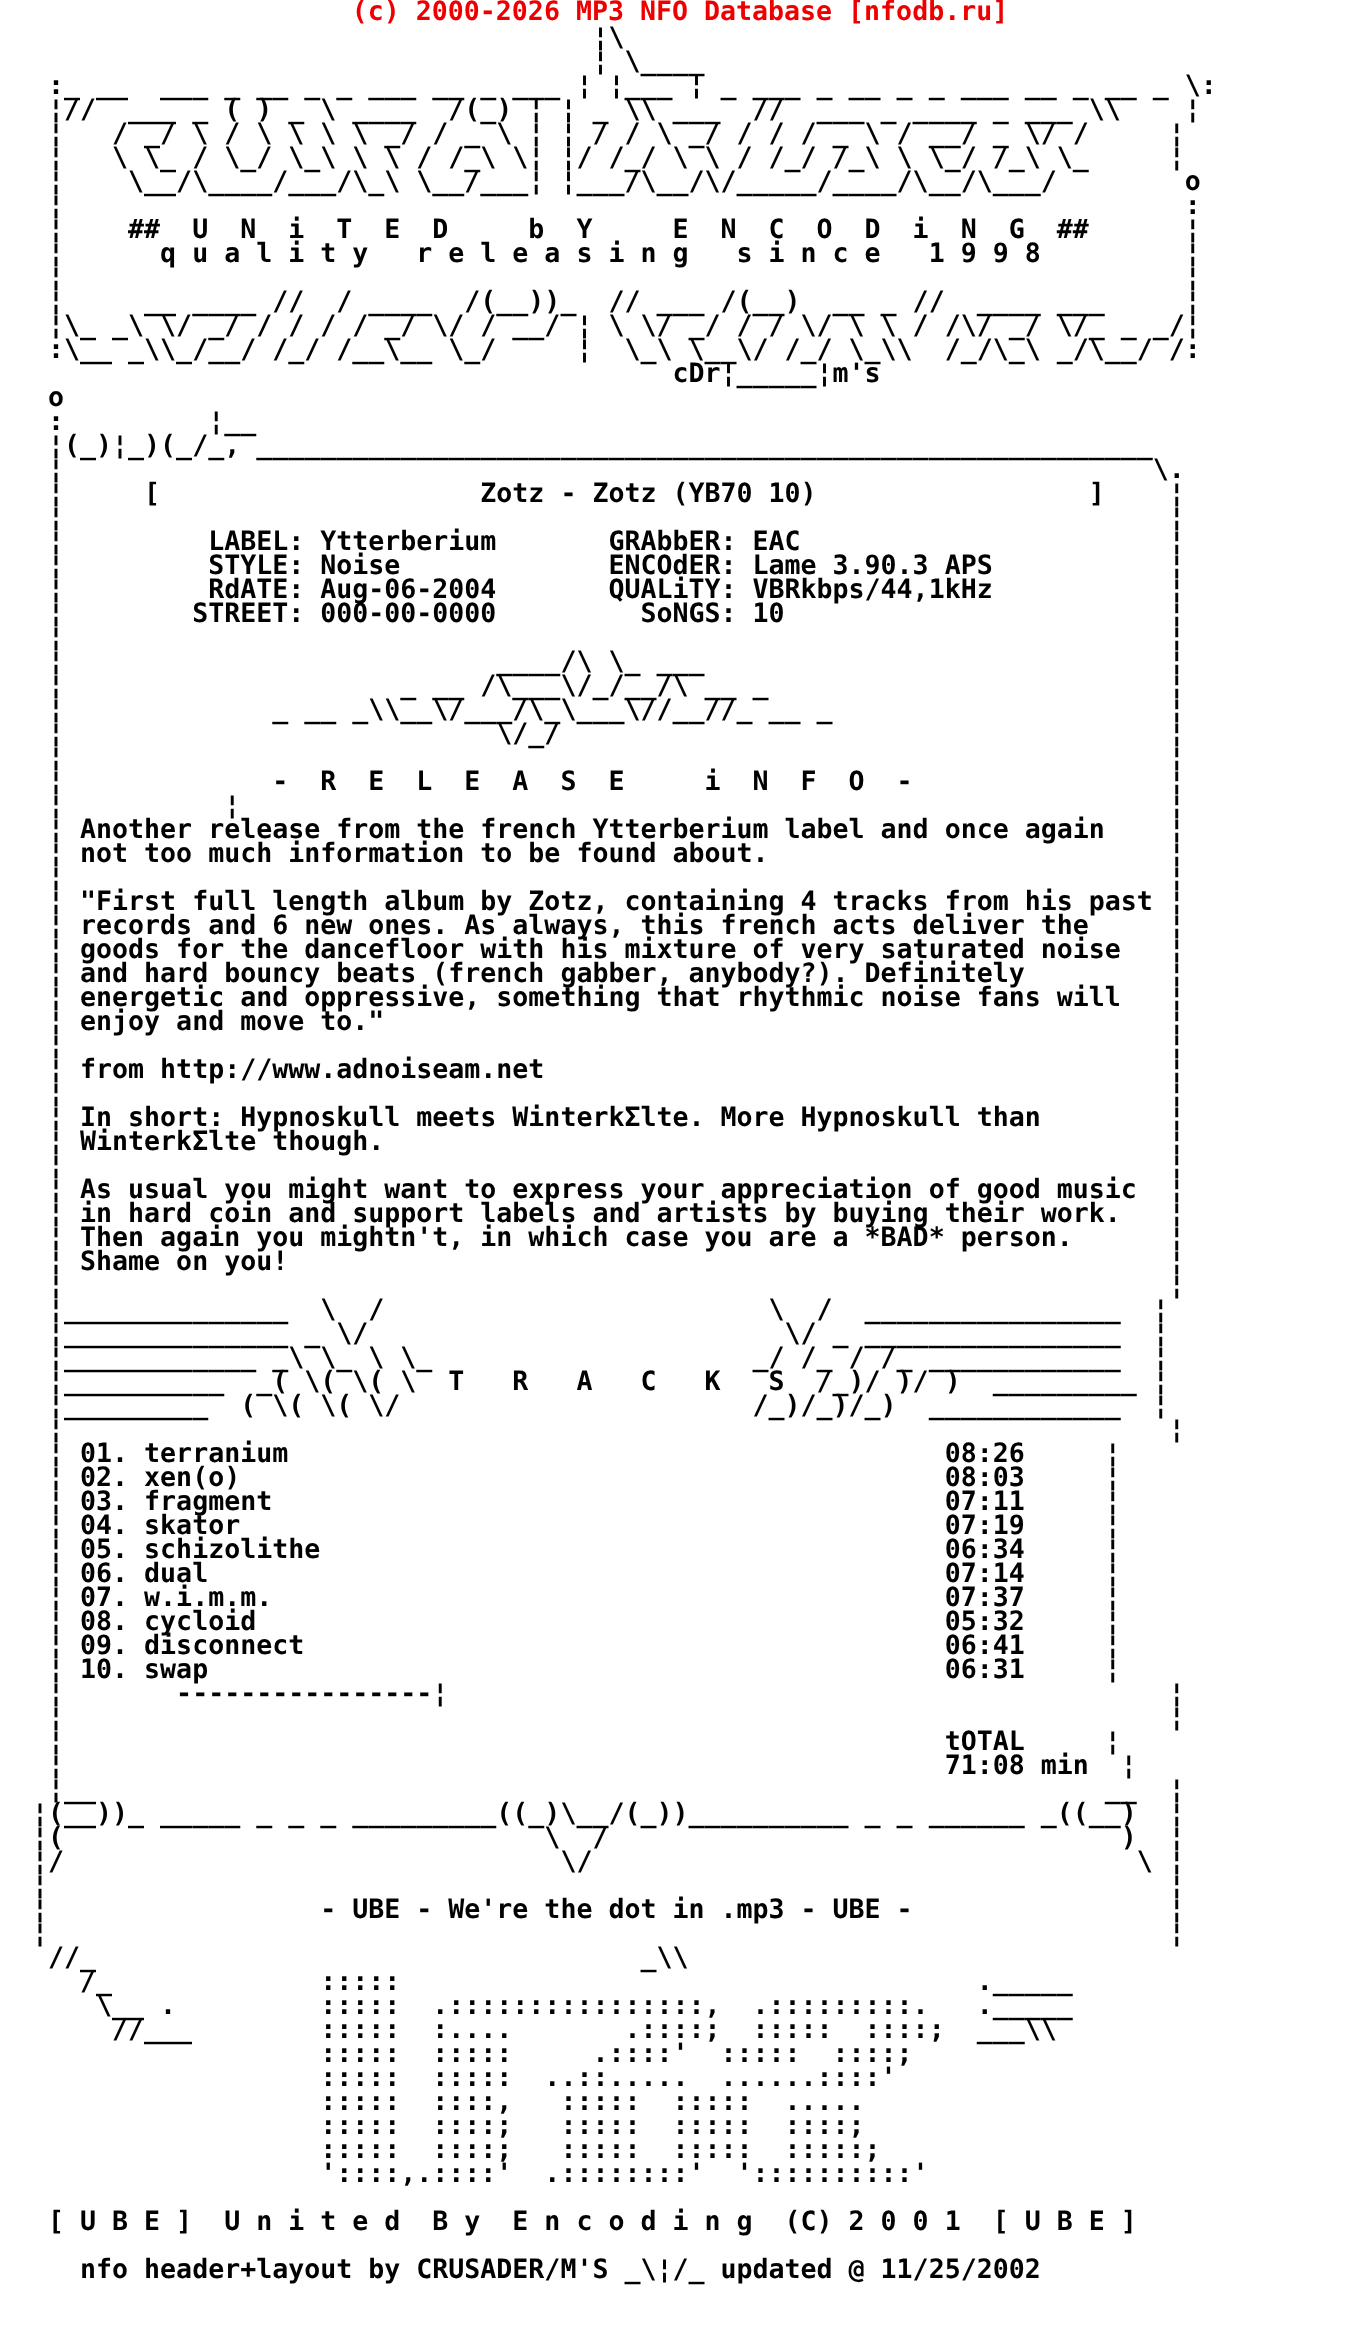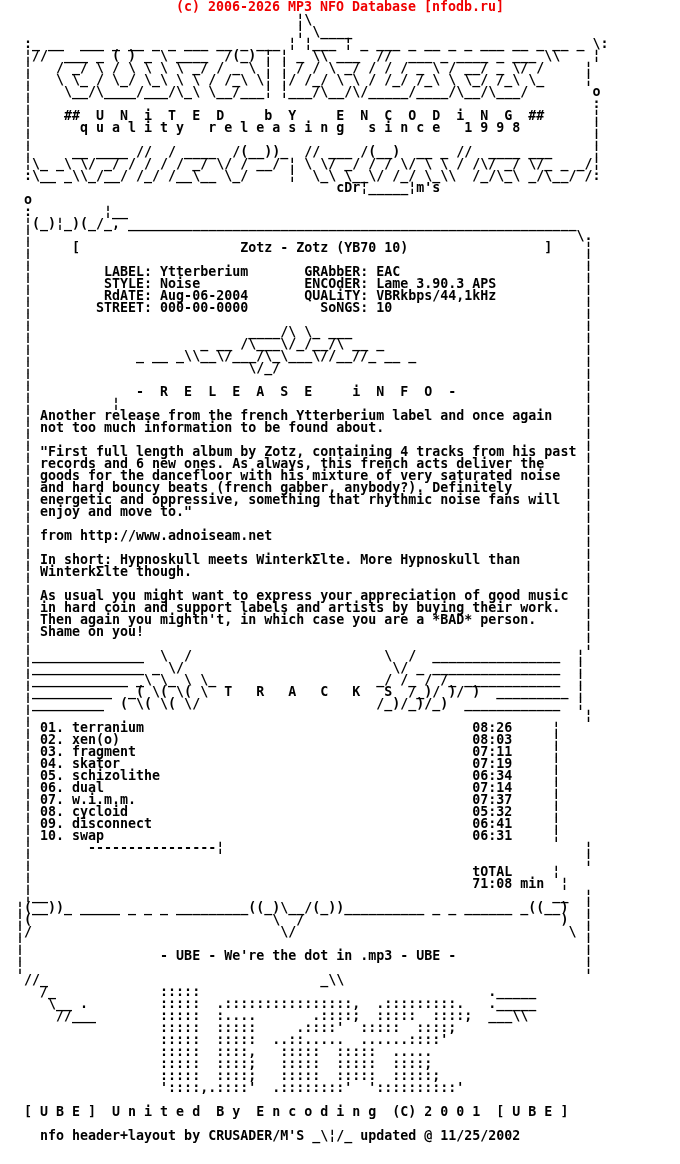--- a/index.html
+++ b/index.html
@@ -17,21 +17,21 @@
   pre.site-copyright{
     line-height:14px;
     text-align:center;
     color:#ef0000;
   }
 </style>
 </head>
 <body>
 
 <div class="nfo-wrap">
-  <pre class="site-copyright">(c) 2006-2026 MP3 NFO Database [nfodb.ru]</pre>
+  <pre class="site-copyright">(c) 2000-2026 MP3 NFO Database [nfodb.ru]</pre>
   <pre class="nfo-body">                                     ¦\
                                      ¦ \____
    :_ __  ___ _ __ _ _ ___ __ _ ___ ¦ ¦___ ¦ _ ___ _ __ _ _ ___ __ _ __ _ \:
    ¦//  ___ _ ( ) _ \ ____  /(_) ¦ ¦ _ \\ ___  //  ___ _ ____ _ ___ \\    ¦
    ¦   / _/ \ / \ \ \ \ _/ / _ \ ¦ ¦ / / \ _/ / / / _ \ / __/ _ \/ /     ¦
    ¦   \ \_ / \_/ \_\ \ \ / /_\ \¦ ¦/ /_/ \ \ / /_/ /_\ \ \_/ /_\ \_     ¦
    ¦    \__/\____/___/\_\ \__/___¦ ¦___/\__/\/_____/____/\__/\___/        o
    ¦                                                                      :
    ¦    ##  U  N  i  T  E  D     b  Y     E  N  C  O  D  i  N  G  ##      ¦
    ¦      q u a l i t y   r e l e a s i n g   s i n c e   1 9 9 8         ¦

